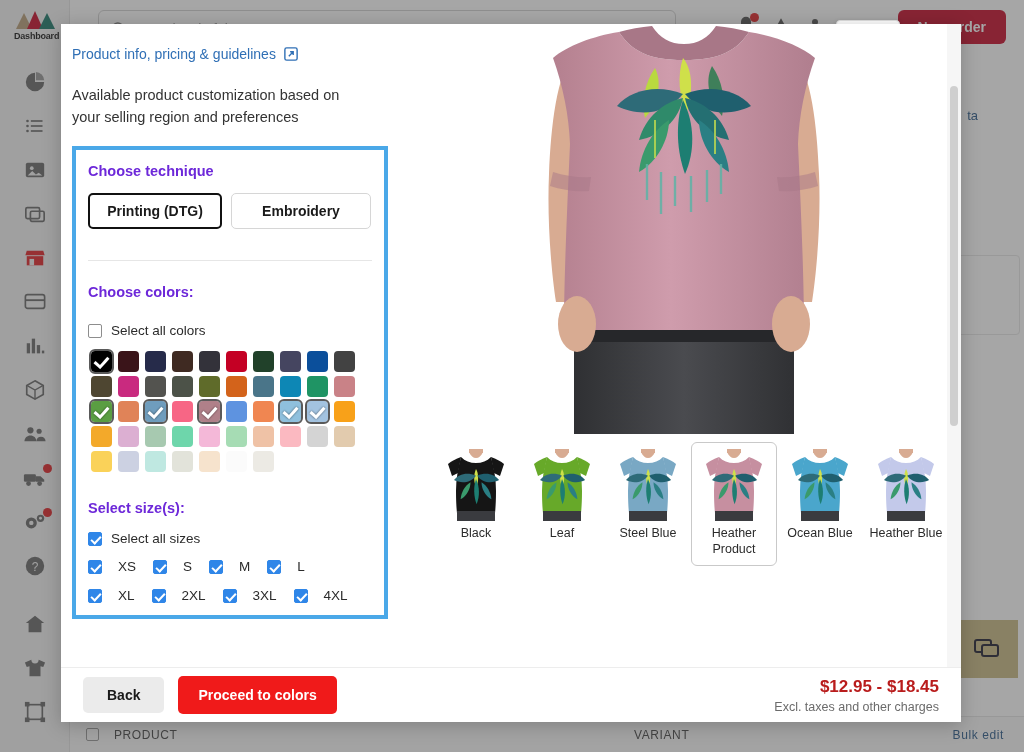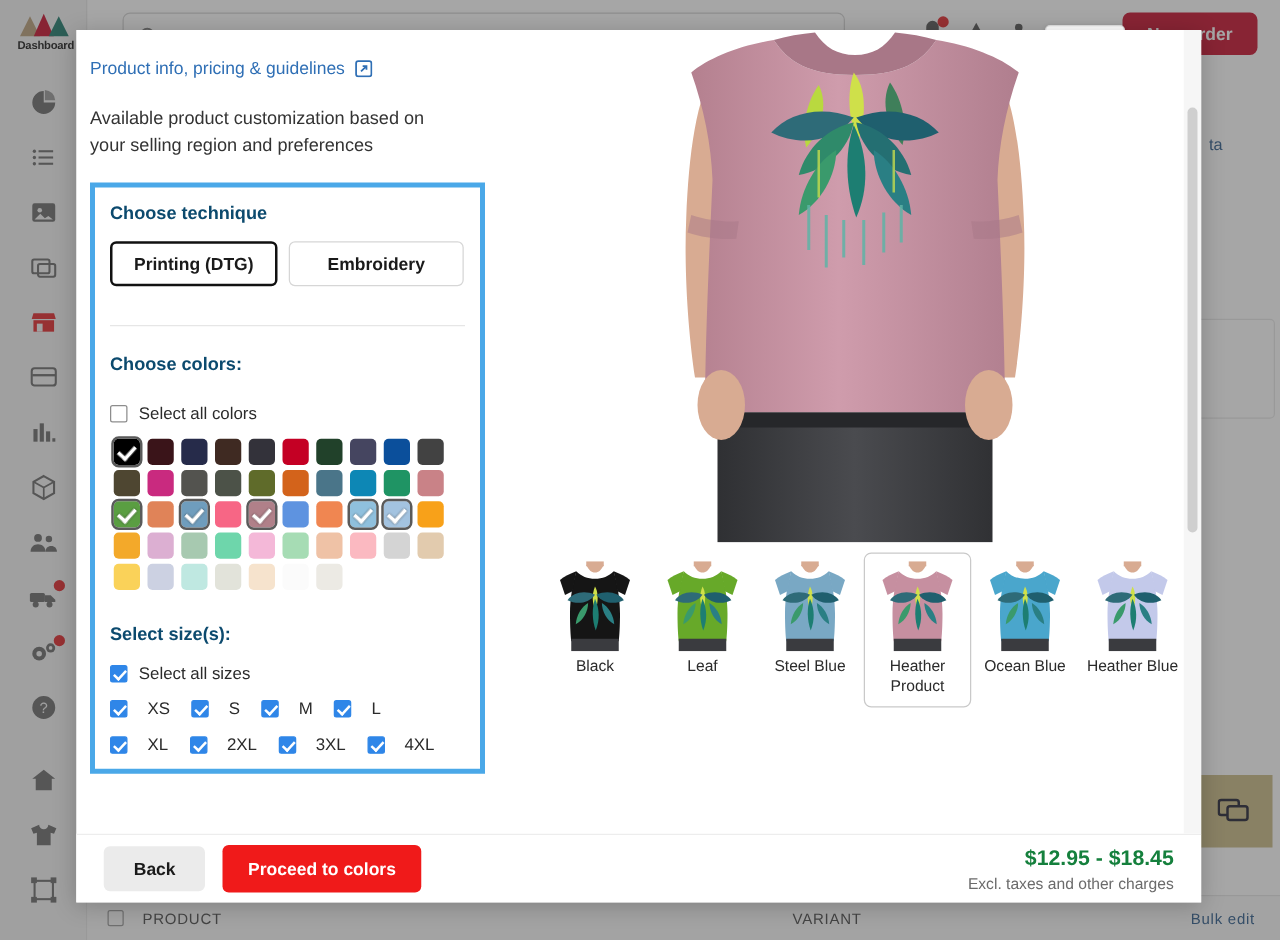--- a/index.html
+++ b/index.html
@@ -83,29 +83,29 @@
     background: #ffffff; box-shadow: 0 3px 18px rgba(0,0,0,.22);
     overflow: hidden;
   }
   .modal-scroll { position: absolute; left: 0; top: 0; right: 0; height: 643px; overflow: hidden; }
   .scrollbar-track { position: absolute; right: 0; top: 0; width: 14px; height: 643px; background: #f6f6f6; }
   .scrollbar-thumb { position: absolute; right: 3px; top: 62px; width: 8px; height: 340px; background: #cfcfcf; border-radius: 4px; }
 
   
   .left-col { position: absolute; left: 11px; top: 0; width: 318px; }
   .info-link {
-    margin-top: 22px; font-size: 14px; color: #2f6fb5; display: flex; align-items: flex-end; gap: 8px;
+    margin-top: 22px; font-size: 14px; color: #2f6fb5; display: flex; align-items: center; gap: 8px;
   }
   .avail-text { margin-top: 22px; font-size: 14.5px; color: #333; line-height: 22px; width: 272px; }
 
   .blue-box {
     margin-top: 18px; width: 316px; border: 4px solid #4aa8e8; background: #fff;
     padding: 13px 12px 12px 12px;
   }
-  .sec-title { font-size: 14.5px; font-weight: bold; color: #0c4a6e; }
+  .sec-title { font-size: 14.5px; font-weight: bold; color: #6d28d9; }
   .tech-row { display: flex; gap: 9px; margin-top: 14px; }
   .tech-btn {
     height: 36px; border-radius: 5px; display: flex; align-items: center; justify-content: center;
     font-size: 14px; font-weight: bold; color: #1a1a1a; background: #fff;
   }
   .tech-btn.sel { width: 134px; border: 2px solid #111; }
   .tech-btn.unsel { width: 140px; border: 1px solid #d6d6d6; }
   .divider { height: 1px; background: #e6e6e6; margin: 31px 0 0 0; }
   .colors-head { margin-top: 23px; }
   .sel-all-row { display: flex; align-items: center; gap: 9px; margin-top: 23px; }
@@ -159,21 +159,21 @@
   }
   .btn-back {
     background: #ebebeb; color: #1a1a1a; font-size: 14px; font-weight: bold;
     padding: 10px 24px; border-radius: 5px; border: none;
   }
   .btn-proceed {
     background: #f01a1a; color: #fff; font-size: 14px; font-weight: bold;
     padding: 11px 20px; border-radius: 5px; border: none; margin-left: 14px;
   }
   .price-wrap { margin-left: auto; text-align: right; }
-  .price { font-size: 17px; font-weight: bold; color: #15803d; }
+  .price { font-size: 17px; font-weight: bold; color: #b91c1c; }
   .price-sub { font-size: 12.5px; color: #6b6b6b; margin-top: 3px; }
 </style>
 </head>
 <body>
 
 <div id="root">
 
   <div class="bg-app">
 
     <div class="bg-sidebar">

